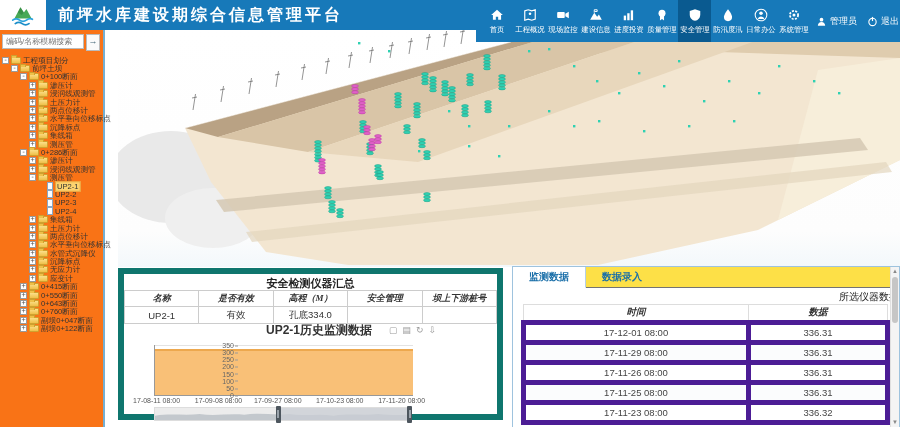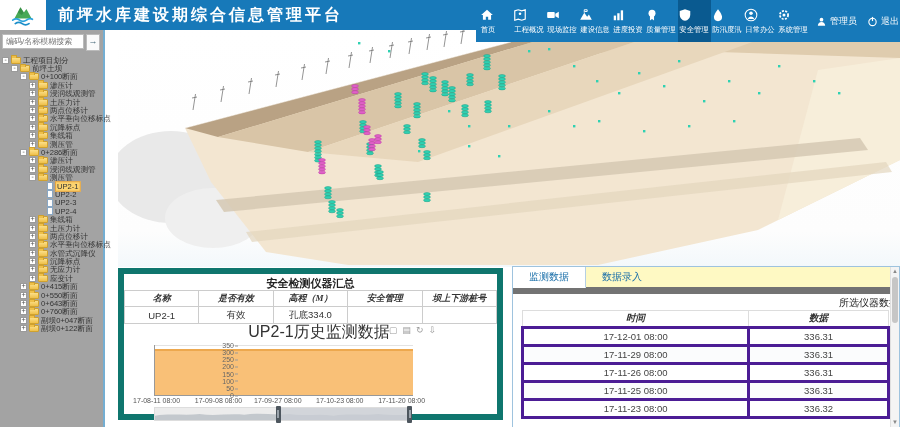--- a/index.html
+++ b/index.html
@@ -5,29 +5,29 @@
   html,body{margin:0;padding:0;}
   body{width:900px;height:427px;position:relative;overflow:hidden;background:#fff;
        font-family:"Liberation Sans",sans-serif;-webkit-font-smoothing:antialiased;}
   
   #header-bar{position:absolute;left:0;top:0;width:900px;height:30px;background:#1779b9;z-index:5;}
   #logo-box{position:absolute;left:0;top:0;width:46px;height:30px;background:#fff;display:flex;align-items:center;justify-content:center;}
   #logo-box svg{width:30px;height:24px;}
   #app-title{position:absolute;left:58px;top:0;height:30px;line-height:30px;color:#fff;font-size:16px;font-weight:bold;letter-spacing:3px;white-space:nowrap;}
   #nav-block{position:absolute;top:0;right:0;height:42px;background:#1779b9;display:flex;align-items:stretch;z-index:6;padding-left:4px;}
   #nav-items{display:flex;align-items:stretch;}
-  .nav-item{width:33px;display:flex;flex-direction:column;align-items:flex-start;justify-content:center;gap:2px;color:#fff;cursor:pointer;}
+  .nav-item{width:33px;display:flex;flex-direction:column;align-items:center;justify-content:center;gap:2px;color:#fff;cursor:pointer;}
   .nav-item svg{width:14px;height:14px;fill:#fff;flex:none;}
   .nav-item .lbl{font-size:8px;white-space:nowrap;transform:scale(.92);}
   .nav-item.active{background:#0a5a90;}
   #nav-user{display:flex;align-items:center;gap:10px;color:#fff;font-size:9px;margin:0 1px 0 6px;}
   #nav-user .usr{display:flex;align-items:center;gap:3px;cursor:pointer;white-space:nowrap;}
   #nav-user svg{width:11px;height:11px;fill:#fff;}
   
-  #sidebar{position:absolute;left:0;top:30px;width:105px;height:397px;background:#a3a3a3;border-right:2px solid #74aed2;box-sizing:border-box;}
+  #sidebar{position:absolute;left:0;top:30px;width:105px;height:397px;background:#f97316;border-right:2px solid #74aed2;box-sizing:border-box;}
   #search-row{display:flex;gap:2px;padding:4px 3px 3px 2px;}
   #search-input{width:82px;height:15px;border:1px solid #bbb;font-size:8px;padding:0 3px;color:#555;box-sizing:border-box;font-family:"Liberation Sans",sans-serif;}
   #search-btn{width:20px;height:15px;border:1px solid #bbb;background:#fafafa;font-size:9px;color:#467;line-height:13px;text-align:center;cursor:pointer;}
   #tree{padding:2px 0 0 2px;}
   .tnode{display:flex;align-items:center;height:8.4px;gap:2px;font-size:8px;color:#333;white-space:nowrap;cursor:pointer;}
   .tnode .lbl{transform:scale(.95);transform-origin:left center;}
   .exp{width:7px;height:7px;box-sizing:border-box;border:1px solid #9a9a9a;background:#fff;font-size:7px;line-height:4.5px;text-align:center;color:#555;flex:none;font-family:"DejaVu Sans Mono",monospace;}
   .exp.none{border:none;background:none;}
   .folder{width:10px;height:7px;background:linear-gradient(#fbdf8a,#efc04a);border:1px solid #cfa12f;border-radius:1px;position:relative;flex:none;box-sizing:border-box;}
   .folder::before{content:"";position:absolute;top:-2.5px;left:-1px;width:4px;height:2px;background:#efc04a;border:1px solid #cfa12f;border-bottom:none;border-radius:1px 1px 0 0;}
@@ -35,45 +35,45 @@
   .tnode.selected .lbl{background:#fcd36f;border:1px solid #e8a33d;padding:0 1px;}
   
   #scene{position:absolute;left:118px;top:30px;width:782px;height:237px;background:linear-gradient(#ffffff,#fdfdfd 85%,#f3f8fb);}
   #scene svg{width:100%;height:100%;display:block;}
   
   #panel-left{position:absolute;left:118px;top:268px;width:385px;height:152px;border:6px solid #0f766e;background:#fff;box-sizing:border-box;}
   #sum-title{text-align:center;font-size:11px;font-weight:bold;color:#222;padding-top:2px;height:14px;}
   #sum-table{width:100%;border-collapse:collapse;table-layout:fixed;}
   #sum-table th{font-family:"Liberation Serif",serif;font-style:italic;font-weight:bold;font-size:9px;color:#333;border:1px solid #ccc;height:13px;}
   #sum-table td{font-size:9.5px;color:#333;border:1px solid #ccc;height:14px;text-align:center;}
-  #chart-title{position:absolute;left:95px;top:48px;width:200px;text-align:center;font-size:16px;font-weight:normal;color:#333;}
+  #chart-title{position:absolute;left:95px;top:48px;width:200px;text-align:center;font-size:12px;font-weight:bold;color:#333;}
   #toolbox{position:absolute;left:265px;top:51px;display:flex;gap:5px;color:#9a9a9a;font-size:9px;}
   #toolbox span{cursor:pointer;}
   #plot{position:absolute;left:30px;top:71px;width:258px;height:50px;border-left:1px solid #999;border-bottom:1px solid #999;
         background-image:repeating-linear-gradient(to bottom,#e3e3e3 0,#e3e3e3 1px,transparent 1px,transparent 7.14px);}
   #fill{position:absolute;left:0;right:0;bottom:0;height:92%;background:#f9c077;border-top:2px solid #eda84e;box-sizing:border-box;}
   .ytick{position:absolute;right:259px;width:24px;text-align:right;font-size:7px;color:#666;transform:translateY(-50%);}
   .ytick i{font-style:normal;display:inline-block;width:3px;border-top:1px solid #999;vertical-align:middle;margin-left:1px;}
   #xlabels{position:absolute;left:30px;top:123px;width:258px;height:9px;font-size:7px;color:#555;}
   #xlabels span{position:absolute;transform:translateX(-50%);white-space:nowrap;}
   #dz{position:absolute;left:30px;top:133px;width:258px;height:14px;background:#ececec;border:1px solid #ddd;box-sizing:border-box;}
   #dz-sel{position:absolute;left:48%;right:0;top:0;bottom:0;background:#c9ced4;opacity:.75;}
   .dz-handle{position:absolute;top:-2px;width:5px;height:17px;background:#4d565e;border-radius:1px;cursor:ew-resize;}
   .dz-handle::after{content:"";position:absolute;left:1.5px;top:4px;width:2px;height:8px;background:#9aa3ab;}
   #dzh1{left:calc(48% - 2px);} #dzh2{right:-1px;}
   #dz svg{position:absolute;left:0;top:0;width:100%;height:100%;}
   
   #panel-right{position:absolute;left:512px;top:266px;width:388px;height:161px;border:1px solid #9ec3de;border-bottom:none;background:#fff;box-sizing:border-box;}
-  #tabs{height:20px;background:#fef9c3;border-bottom:7px solid #737373;display:flex;}
+  #tabs{height:20px;background:#fde047;border-bottom:1px solid #737373;display:flex;font-weight:bold;}
   .tab{padding:0 16px;line-height:20px;font-size:10px;color:#1a6fa9;cursor:pointer;white-space:nowrap;}
   .tab.active{background:#fff;border-right:1px solid #b5cfe4;margin-bottom:-1px;border-bottom:1px solid #fff;}
   #sel-title{text-align:right;font-size:10px;font-weight:normal;color:#222;height:16px;line-height:17px;}
   #data-table{width:369px;margin-left:8px;border-collapse:collapse;table-layout:fixed;}
   #data-table th{font-family:"Liberation Serif",serif;font-style:italic;font-weight:bold;font-size:9.5px;color:#333;border:1px solid #ddd;height:13px;}
-  #data-table td{font-size:9.5px;color:#444;border:3px solid #4c1d95;height:13px;text-align:center;}
+  #data-table td{font-size:9.5px;color:#444;border:5px solid #4c1d95;height:13px;text-align:center;}
   #data-table tr:nth-child(even) td{background:#fbfcfd;}
   #vscroll{position:absolute;right:0;top:0;bottom:0;width:9px;background:#f4f4f4;border-left:1px solid #e0e0e0;box-sizing:border-box;}
   #vscroll .arr{position:absolute;left:0;width:8px;height:9px;font-size:6px;color:#888;text-align:center;line-height:9px;cursor:pointer;}
   #vs-up{top:0;} #vs-dn{bottom:0;}
   #vs-thumb{position:absolute;left:1px;top:10px;width:6px;height:46px;background:#c6c6c6;border-radius:3px;cursor:grab;}
 </style>
 </head>
 <body>
 
 <div id="header-bar">

